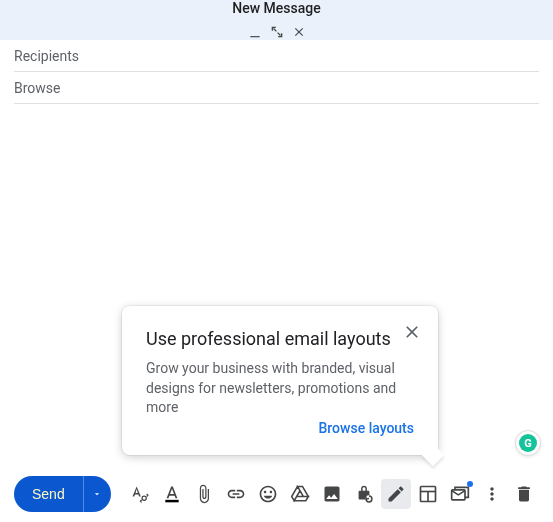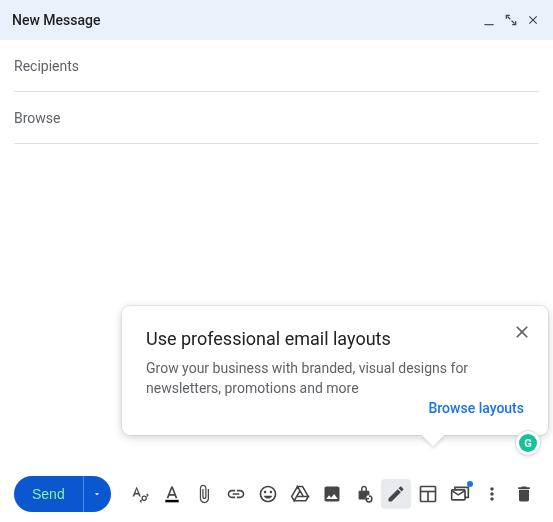--- a/index.html
+++ b/index.html
@@ -15,20 +15,21 @@
       position: relative;
       overflow: hidden;
     }
     .header {
       background: #eaf1fb;
       height: 40px;
       display: flex;
       align-items: center;
       justify-content: space-between;
       padding: 0 12px;
+      flex-direction: column;
     }
     .header-title {
       font-size: 14px;
       font-weight: 500;
       color: #1f1f1f;
     }
     .window-controls {
       display: flex;
       gap: 6px;
       align-items: center;
@@ -36,38 +37,38 @@
     .window-control {
       cursor: pointer;
       width: 16px;
       height: 16px;
       display: flex;
       align-items: center;
       justify-content: center;
       color: #444746;
     }
     .field-row {
-      height: 52px;
+      height: 32px;
       border-bottom: 1px solid #e0e0e0;
       margin: 0 14px;
       display: flex;
       align-items: center;
     }
     .field-placeholder {
       font-size: 14px;
       color: #5f6368;
     }
     .body-area {
       height: 300px;
     }
     .tooltip {
       position: absolute;
       left: 122px;
       top: 306px;
-      width: 426px;
+      width: 316px;
       background: #fff;
       border-radius: 8px;
       box-shadow: 0 2px 10px rgba(0,0,0,0.2), 0 0 0 1px rgba(0,0,0,0.05);
       padding: 22px 24px 18px 24px;
     }
     .tooltip-title {
       font-size: 18px;
       font-weight: 400;
       color: #202124;
       margin-bottom: 10px;
@@ -113,21 +114,21 @@
       display: flex;
       align-items: center;
       padding: 0 14px;
     }
     .send-group {
       display: flex;
       margin-right: 14px;
     }
     .send-button {
       background: #0b57d0;
-      color: #86efac;
+      color: #fef9c3;
       font-size: 14px;
       font-weight: 500;
       border: none;
       border-radius: 18px 0 0 18px;
       padding: 0 18px;
       height: 36px;
       cursor: pointer;
     }
     .send-more {
       background: #0b57d0;

